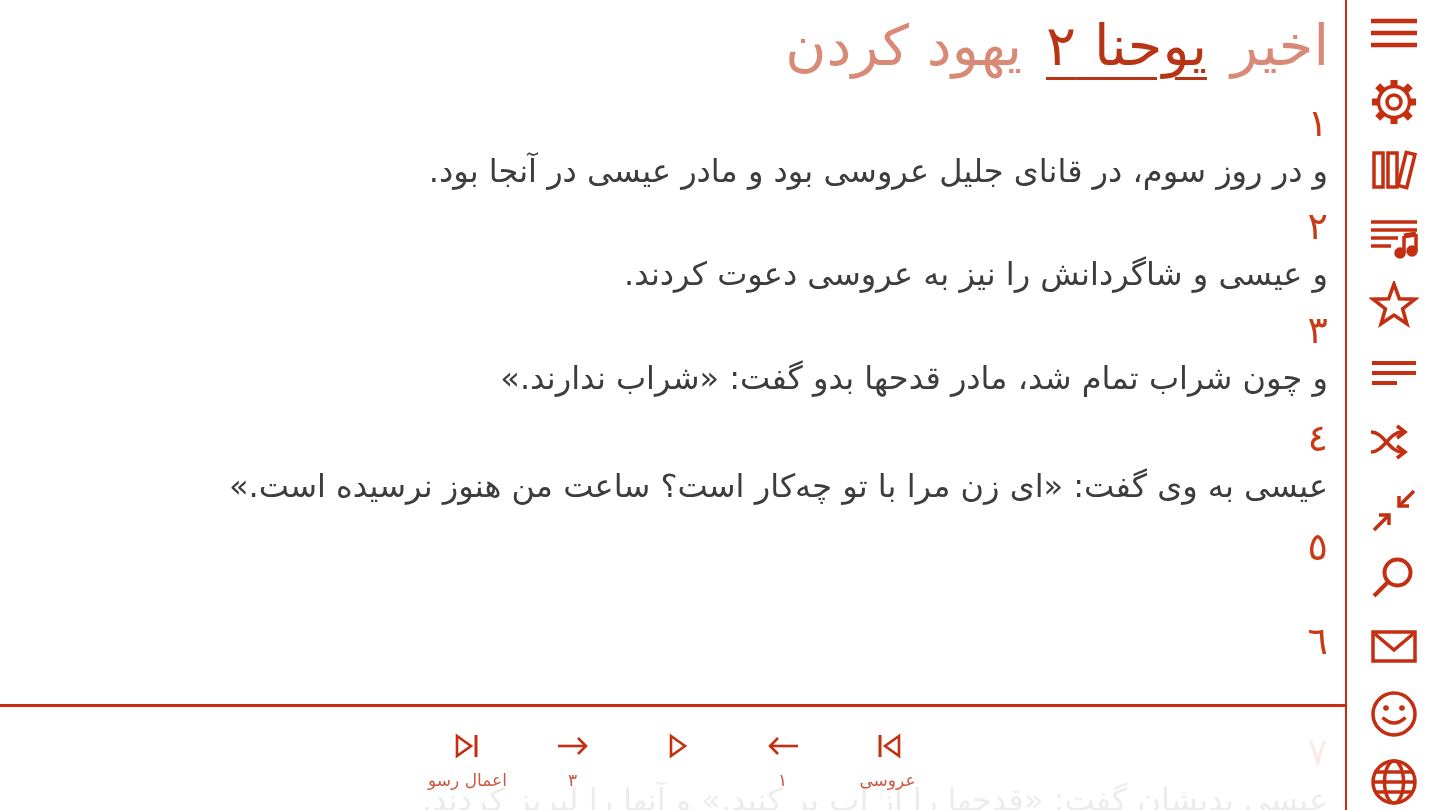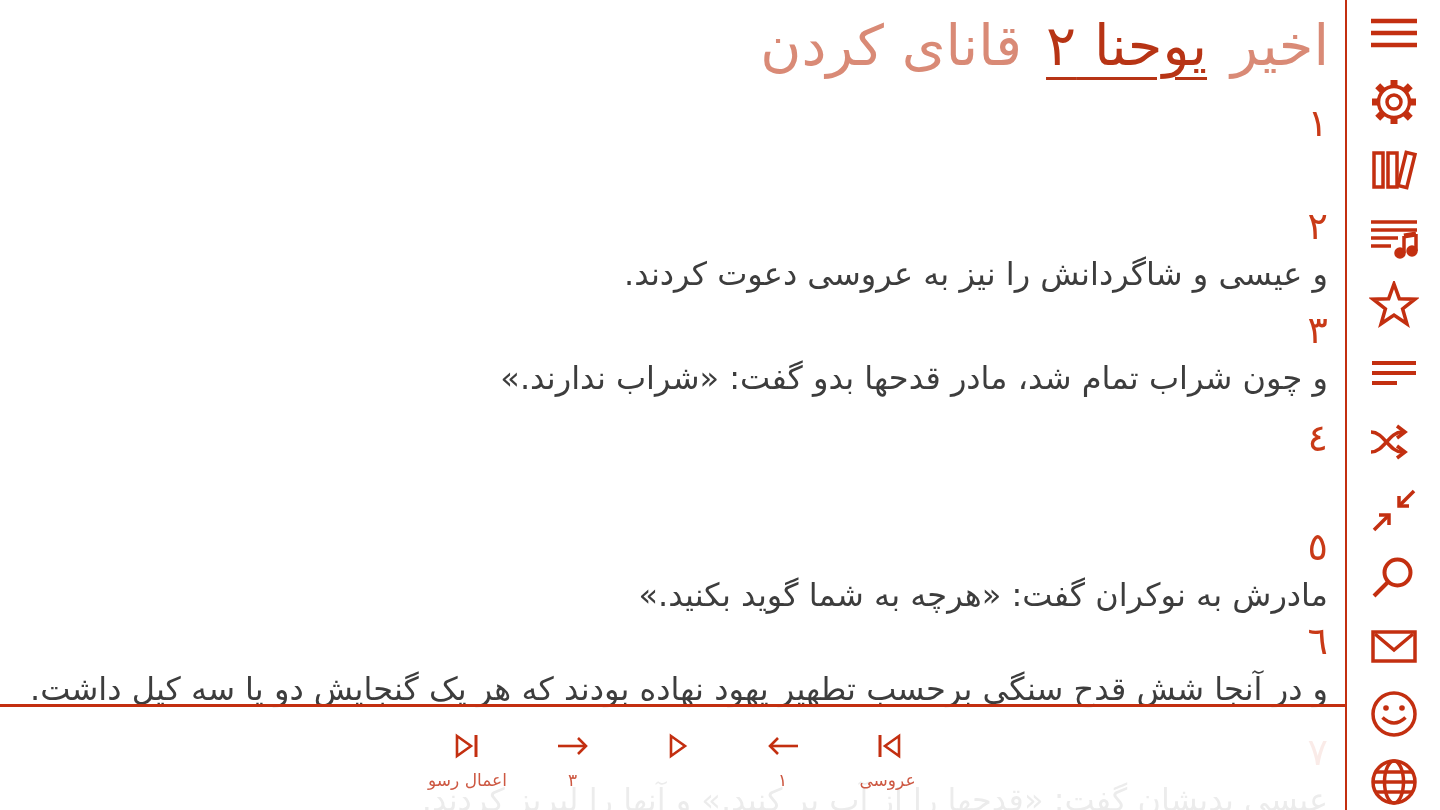--- a/index.html
+++ b/index.html
@@ -77,44 +77,44 @@
 </head>
 <body>
 
 <div class="app">
 
   <div class="content">
 
     <div class="header">
       <span class="menu-item">اخیر</span>
       <span class="menu-item active">یوحنا ٢</span>
-      <span class="menu-item">قانای کردن</span>
+      <span class="menu-item">یهود کردن</span>
     </div>
 
     <div class="verse" style="top:104px">
       <div class="verse-num">١</div>
+      <div class="verse-text">و در روز سوم، در قانای جلیل عروسی بود و مادر عیسی در آنجا بود.</div>
     </div>
     <div class="verse" style="top:207px">
       <div class="verse-num">٢</div>
       <div class="verse-text">و عیسی و شاگردانش را نیز به عروسی دعوت کردند.</div>
     </div>
     <div class="verse" style="top:311px">
       <div class="verse-num">٣</div>
       <div class="verse-text">و چون شراب تمام شد، مادر قدحها بدو گفت: «شراب ندارند.»</div>
     </div>
     <div class="verse" style="top:419px">
       <div class="verse-num">٤</div>
+      <div class="verse-text">عیسی به وی گفت: «ای زن مرا با تو چه‌کار است؟ ساعت من هنوز نرسیده است.»</div>
     </div>
     <div class="verse" style="top:528px">
       <div class="verse-num">٥</div>
-      <div class="verse-text">مادرش به نوکران گفت: «هرچه به شما گوید بکنید.»</div>
     </div>
     <div class="verse" style="top:622px">
       <div class="verse-num">٦</div>
-      <div class="verse-text">و در آنجا شش قدح سنگی برحسب تطهیر یهود نهاده بودند که هر یک گنجایش دو یا سه کیل داشت.</div>
     </div>
     <div class="verse" style="top:733px">
       <div class="verse-num">٧</div>
       <div class="verse-text">عیسی بدیشان گفت: «قدحها را از آب پر کنید.» و آنها را لبریز کردند.</div>
     </div>
   </div>
 
   <div class="divider"></div>
 
   <div class="toolbar">

